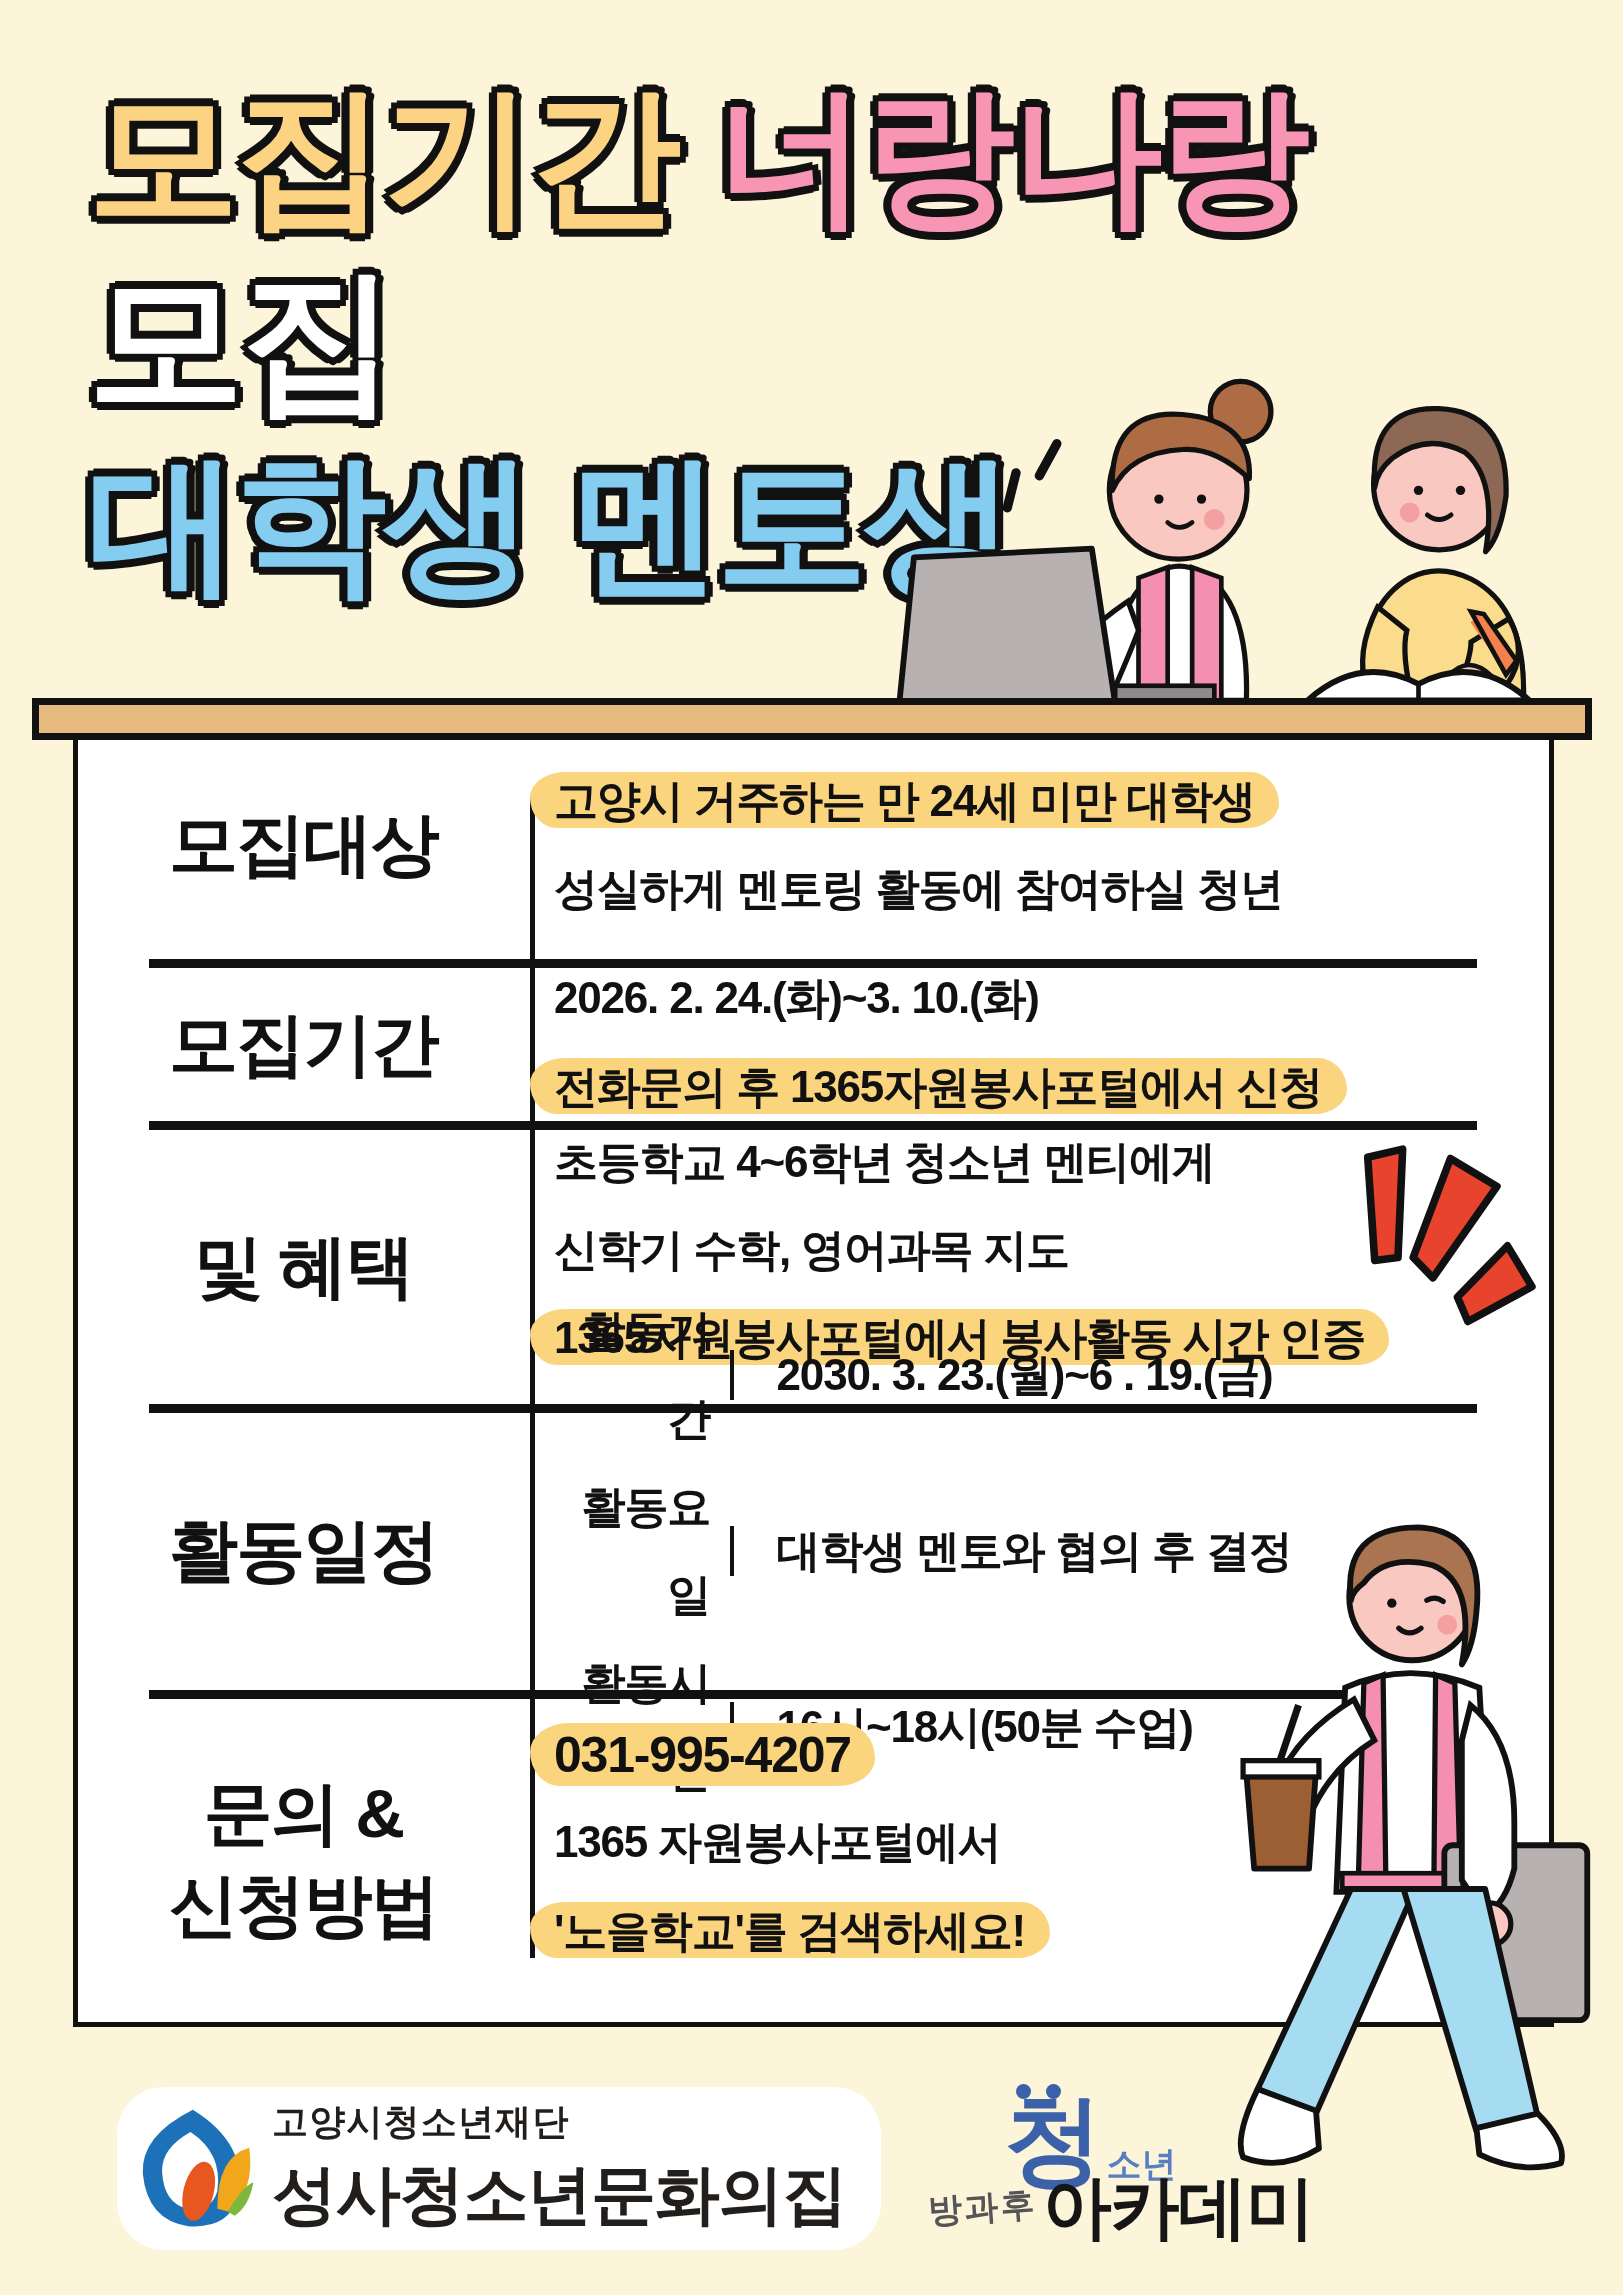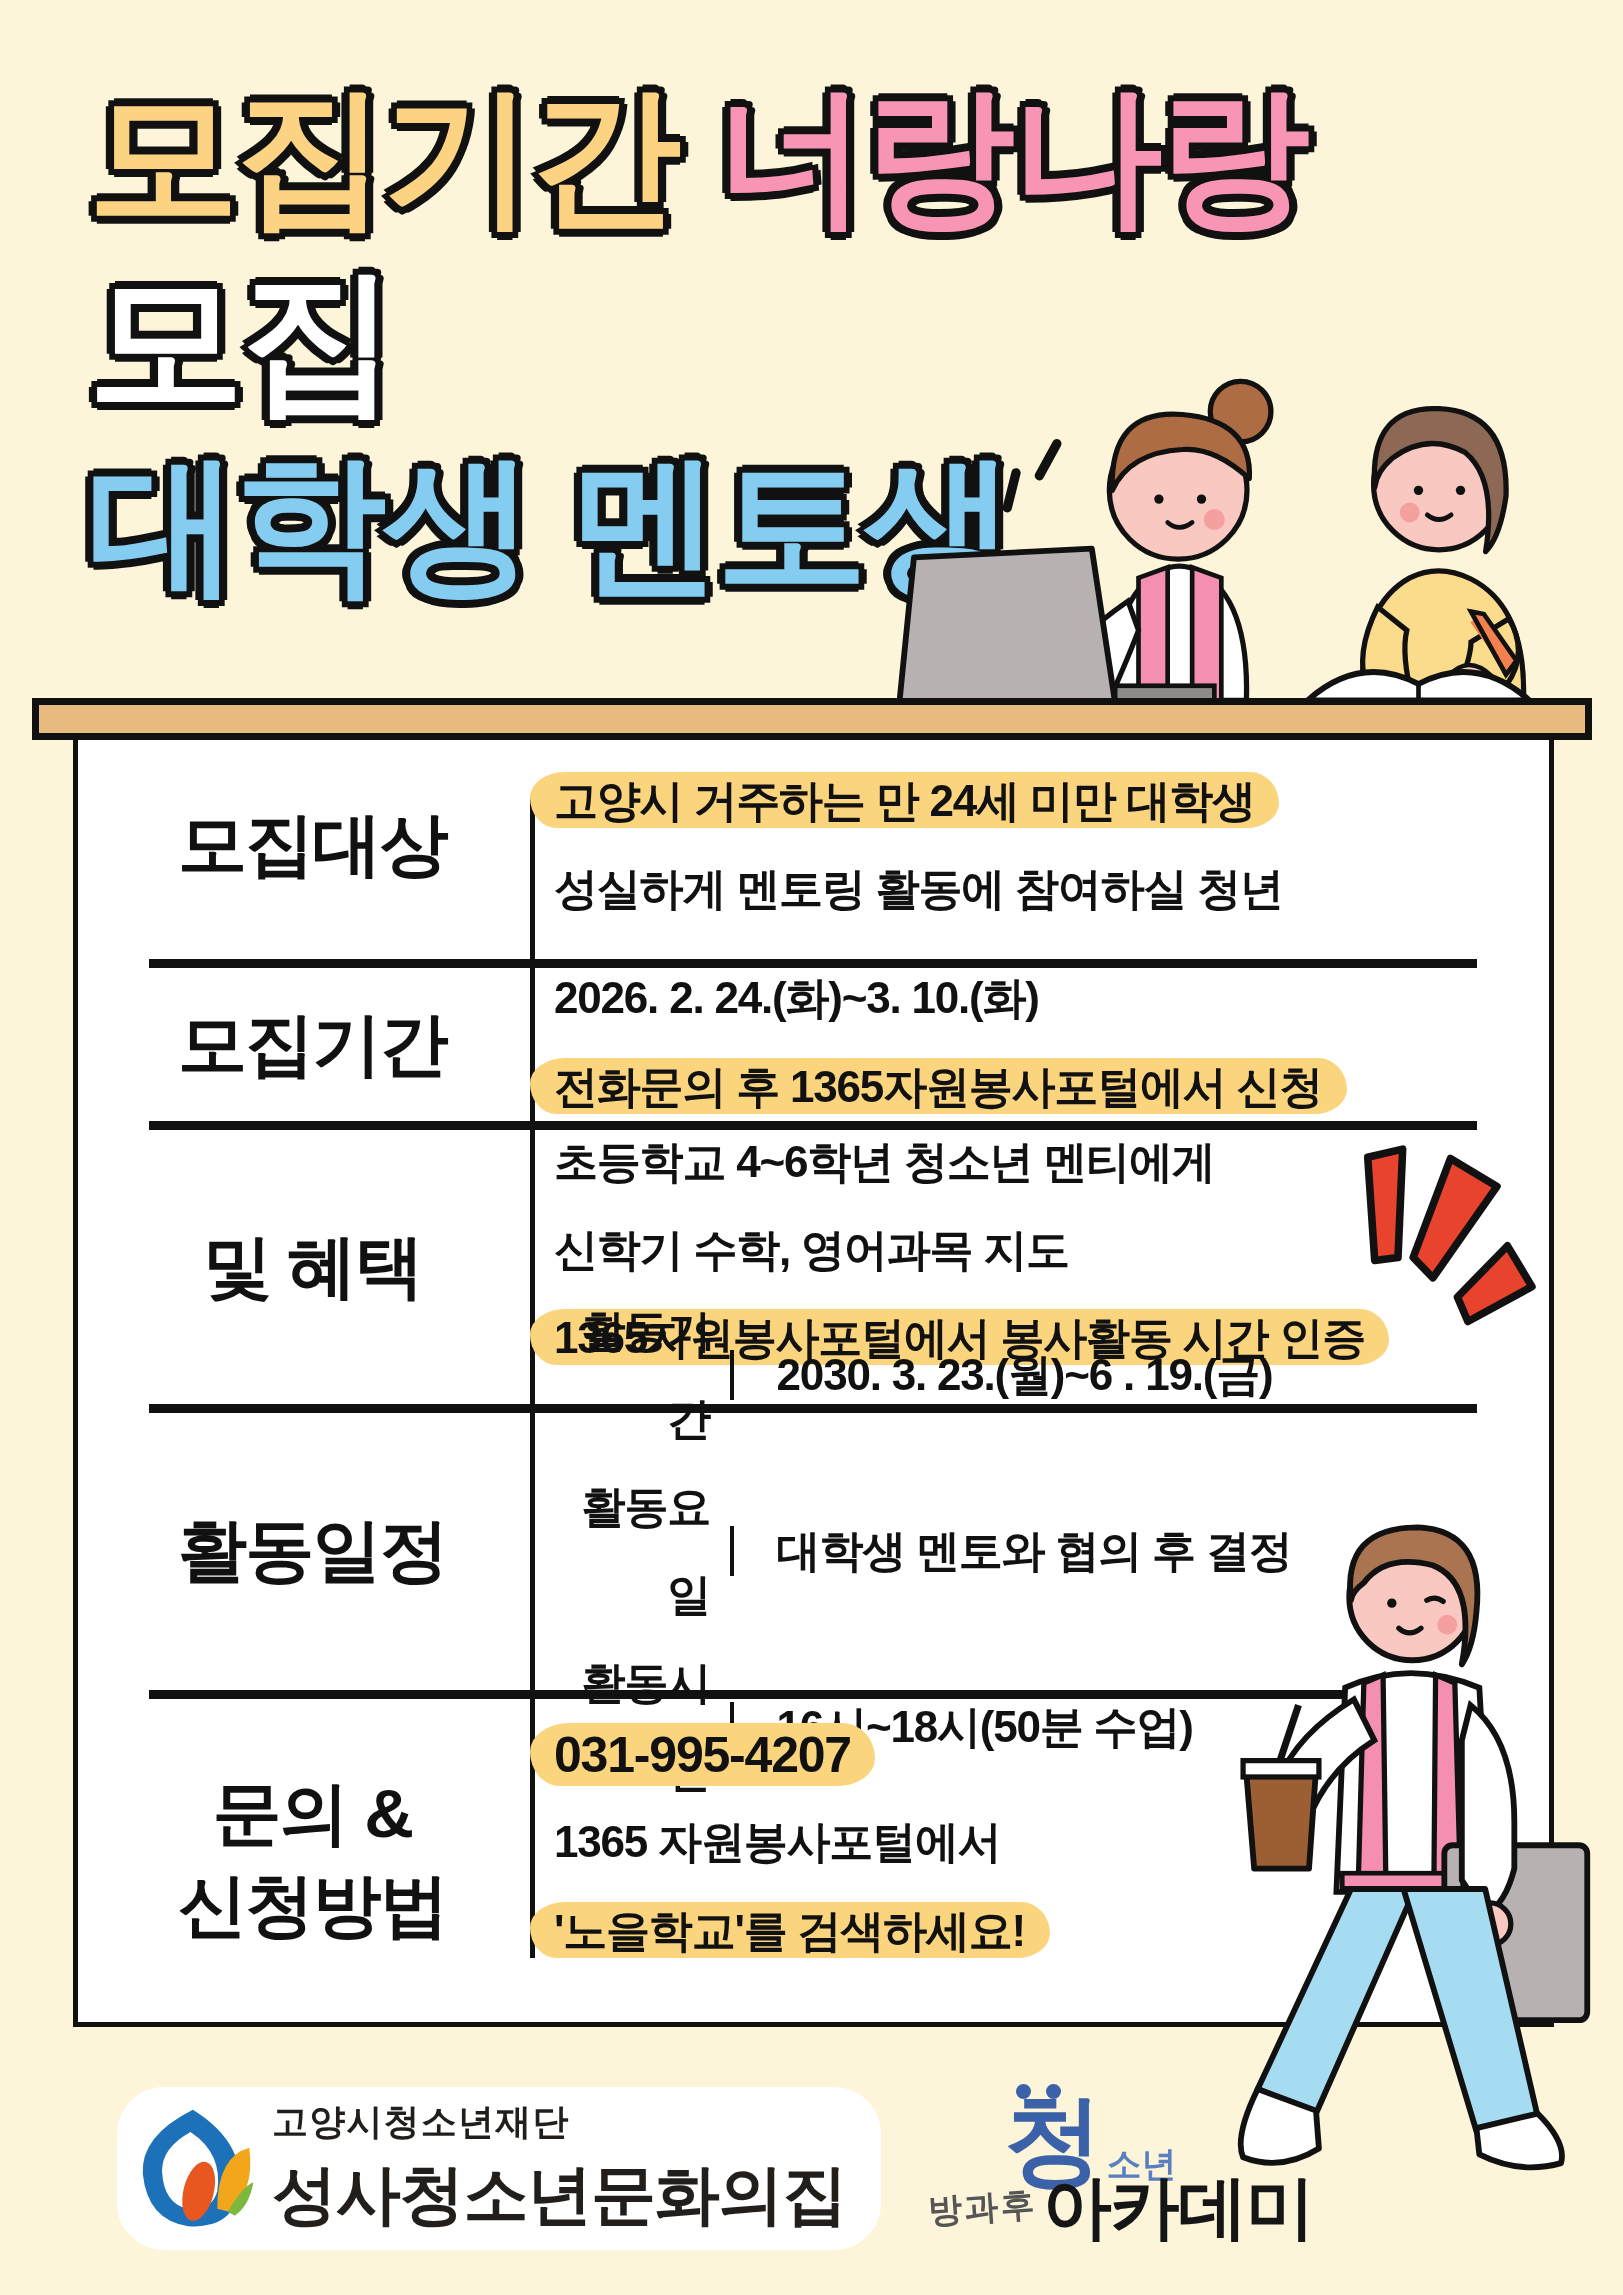--- a/index.html
+++ b/index.html
@@ -31,21 +31,21 @@
   .board{
     position:absolute; left:73px; top:718px; width:1481px; height:1309px;
     background:#fff; border:5.8px solid #111; box-sizing:border-box; z-index:2;
   }
   .vdiv{position:absolute; left:530px; top:798px; width:4.7px; height:1160px; background:#111; z-index:3;}
   .hdiv{position:absolute; left:149px; width:1328px; height:8.8px; background:#111; z-index:3;}
   
   .rlabel{
     position:absolute; left:79px; width:449px; z-index:4;
     display:flex; flex-direction:column; align-items:center; justify-content:center;
-    font-size:69px; font-weight:900; letter-spacing:-1.8px; line-height:92px; text-align:center;padding-left:9px;
+    font-size:69px; font-weight:900; letter-spacing:-1.8px; line-height:92px; text-align:center;
   }
   .rcontent{
     position:absolute; left:554px; width:992px; z-index:4;
     display:flex; flex-direction:column; justify-content:center; align-items:flex-start;
     font-size:44px; font-weight:700; line-height:88px; letter-spacing:-1.2px;text-align:right;
   }
   .hl{
     background:#FBD47E; border-radius:41px 34px 39px 31.5px / 30px 37px 29px 36px;
     padding:3.5px 24.5px; margin-left:-24.5px;
   }

